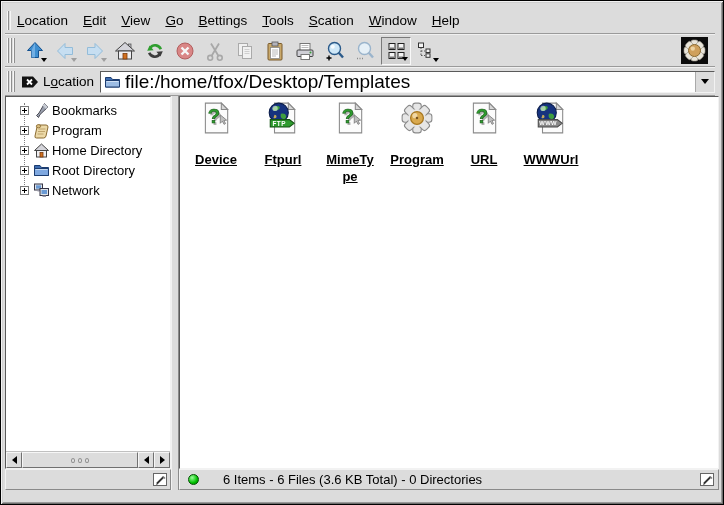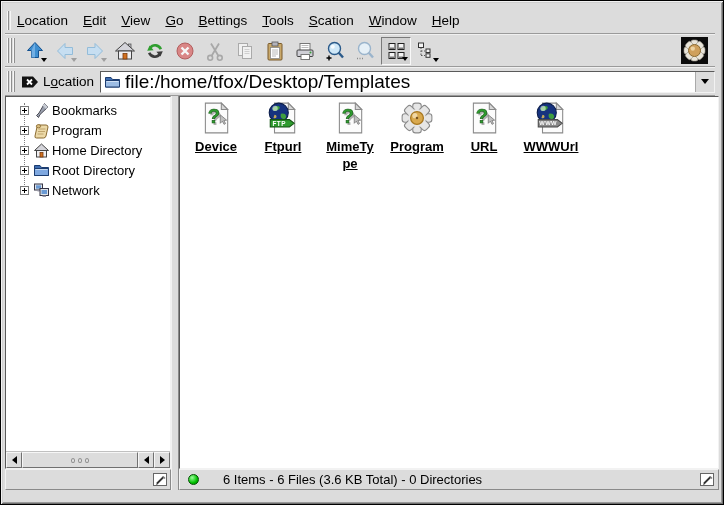--- a/index.html
+++ b/index.html
@@ -43,21 +43,21 @@
   .sbtn{width:16px;height:100%;background:#dcdcdc;border:1px solid;border-color:#f6f6f6 #707070 #707070 #f6f6f6;display:flex;align-items:center;justify-content:center;}
   .arr-l{width:0;height:0;border-top:4px solid transparent;border-bottom:4px solid transparent;border-right:5px solid #000;}
   .arr-r{width:0;height:0;border-top:4px solid transparent;border-bottom:4px solid transparent;border-left:5px solid #000;}
   .thumb{flex:1;background:#dcdcdc;border:1px solid;border-color:#f6f6f6 #707070 #707070 #f6f6f6;display:flex;align-items:center;justify-content:center;gap:3px;}
   .dot{width:4px;height:5px;border:1px solid #8a8a8a;border-radius:50%;background:#e8e8e8;}
   .vsplit{width:8px;background:#dcdcdc;border-left:1px solid #f2f2f2;border-right:1px solid #8a8a8a;}
   .mainview{flex:1;background:#fff;border:1px solid;border-color:#5a5a5a #f2f2f2 #f2f2f2 #5a5a5a;overflow:hidden;}
   .icon-grid{display:flex;align-items:flex-start;padding:4px 0 0 5px;gap:5px;}
   .icon-item{width:62px;display:flex;flex-direction:column;align-items:center;}
   .icon-item svg{flex:0 0 auto;}
-  .ilabel{margin-top:4px;font-size:13px;font-weight:bold;text-decoration:underline;color:#000;text-align:center;line-height:1.3;}
+  .ilabel{margin-top:17px;font-size:13px;font-weight:bold;text-decoration:underline;color:#000;text-align:center;line-height:1.3;}
   .narrow .ilabel{max-width:52px;word-break:break-all;}
   
   .statusband{position:absolute;left:4px;right:4px;top:468px;height:21px;display:flex;}
   .sstat{width:166px;background:#dcdcdc;border:1px solid;border-color:#f2f2f2 #8a8a8a #8a8a8a #f2f2f2;display:flex;align-items:center;justify-content:flex-end;padding:0 3px;}
   .mstat{flex:1;background:#dcdcdc;border:1px solid;border-color:#f2f2f2 #8a8a8a #8a8a8a #f2f2f2;display:flex;align-items:center;padding:0 4px;justify-content:center;}
   .led{width:11px;height:11px;border-radius:50%;margin-left:4px;background:radial-gradient(circle at 35% 30%,#9cff9c,#00c000 60%,#008000);border:1px solid #005000;}
   .stext{font-size:13px;margin-left:24px;white-space:nowrap;}
   .indicator{width:14px;height:13px;background:#fff;border:1px solid #666;position:relative;margin-left:auto;}
   .indicator svg{position:absolute;left:0;top:0;}
 </style>

